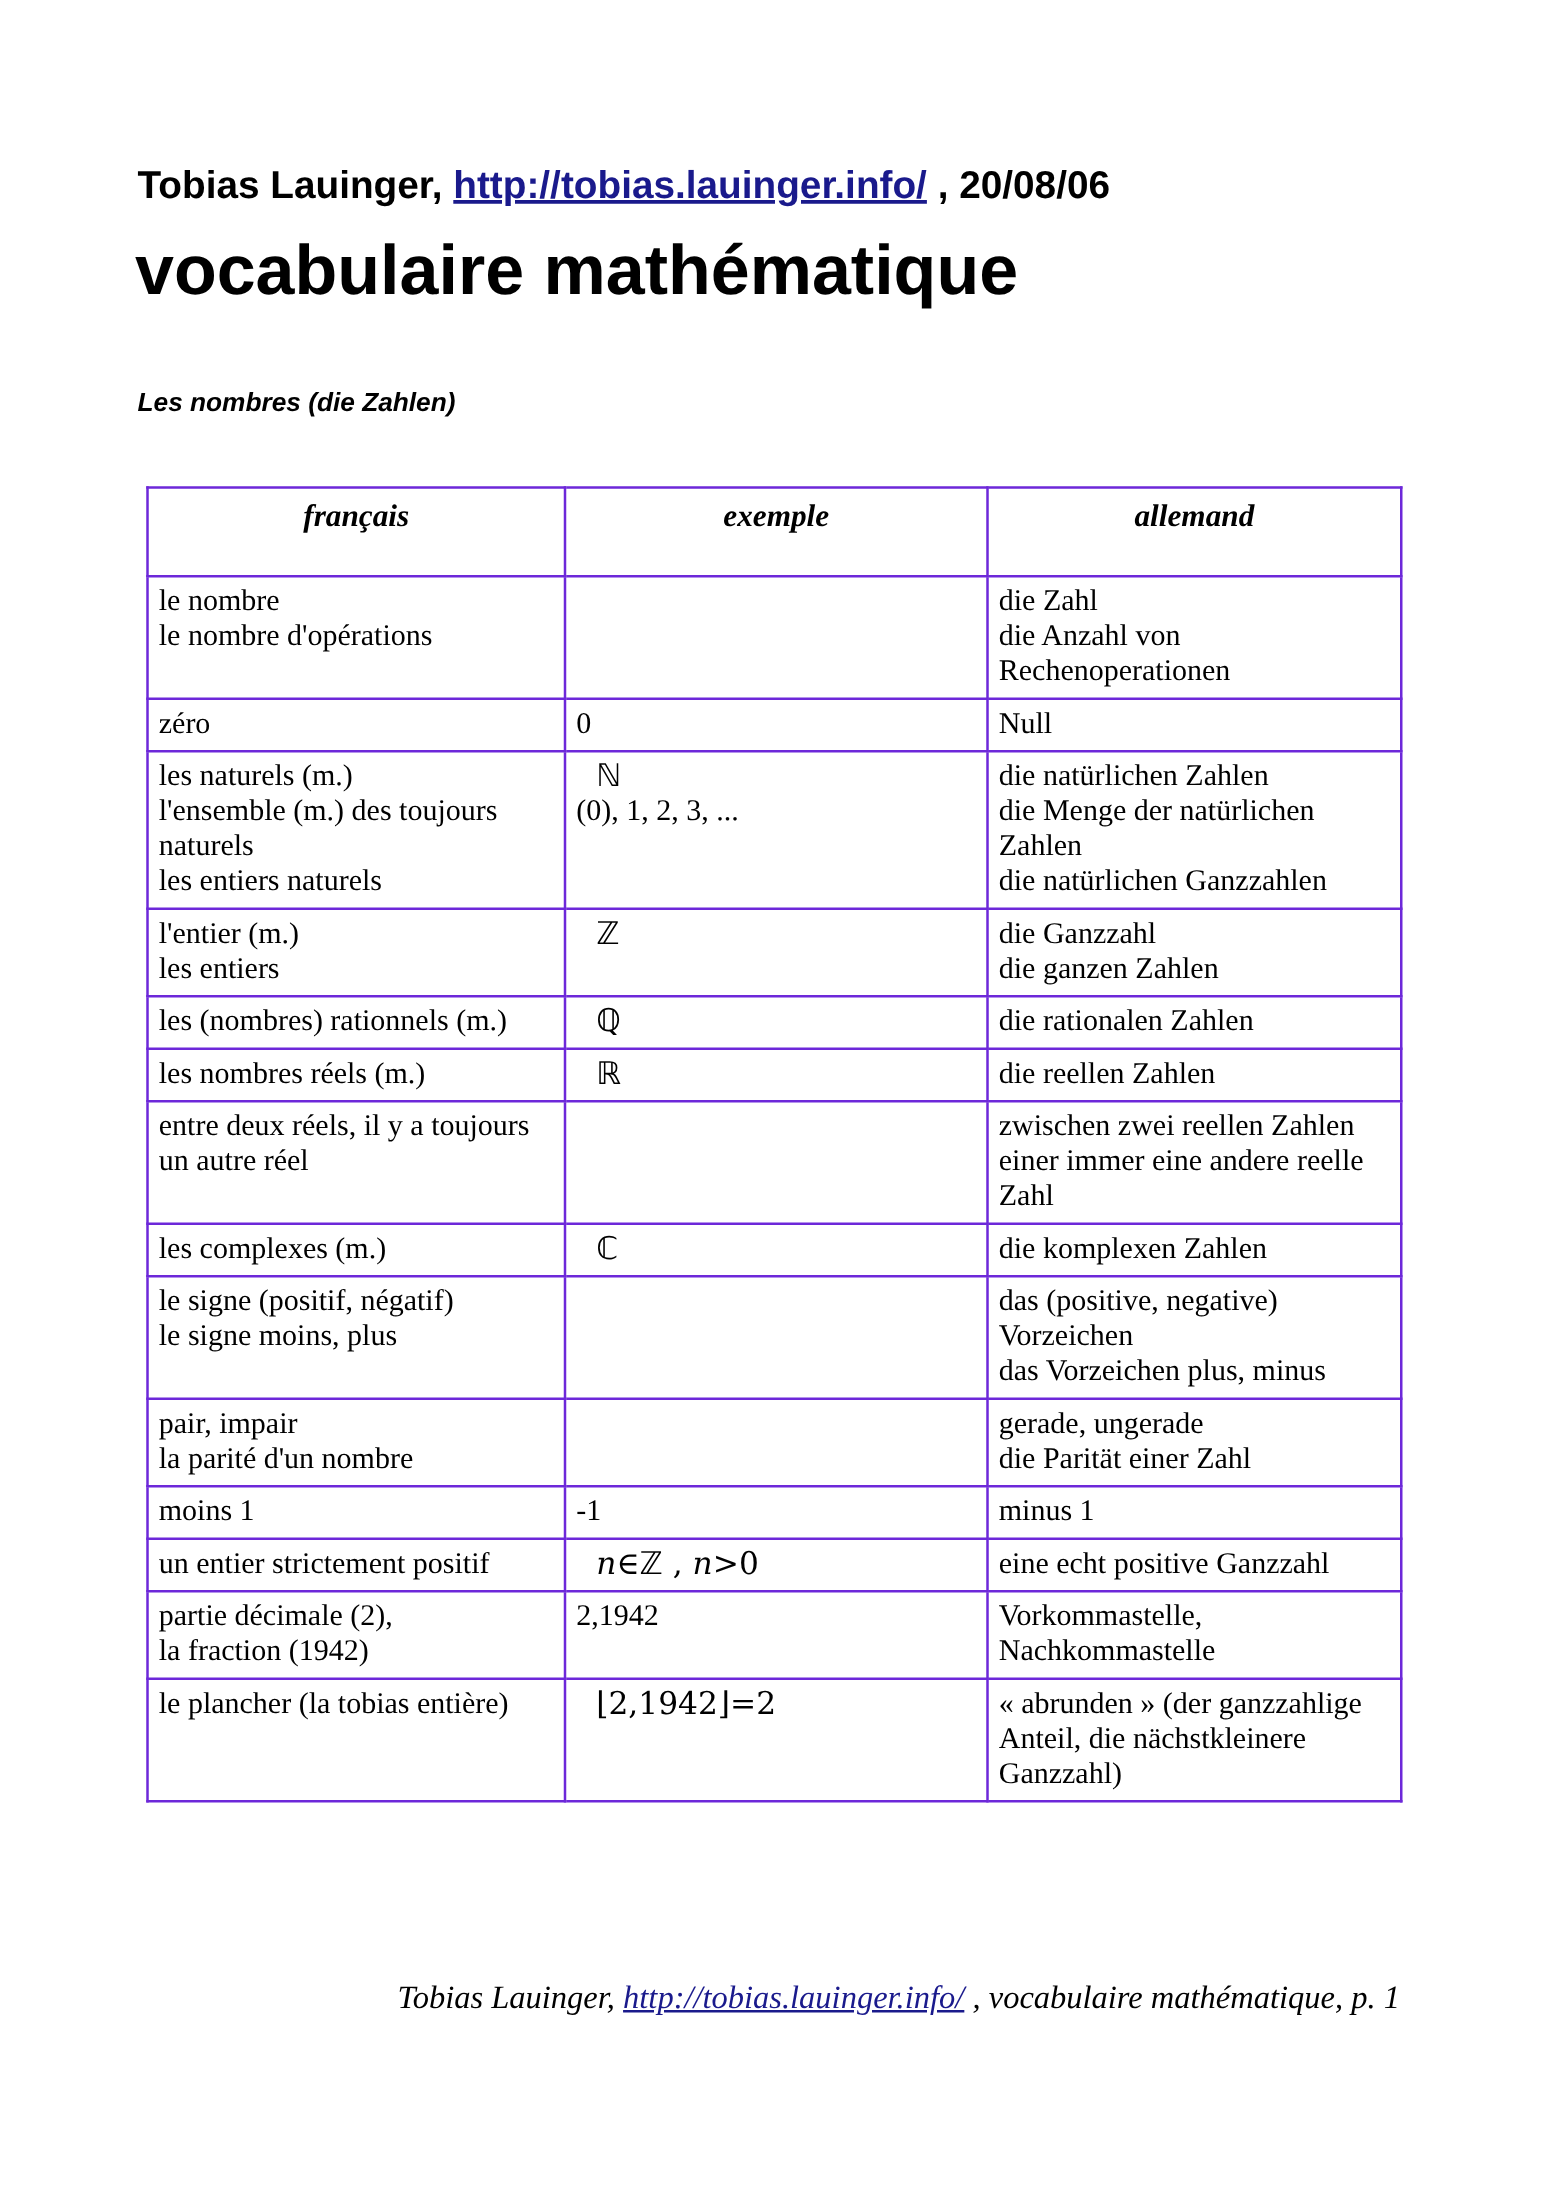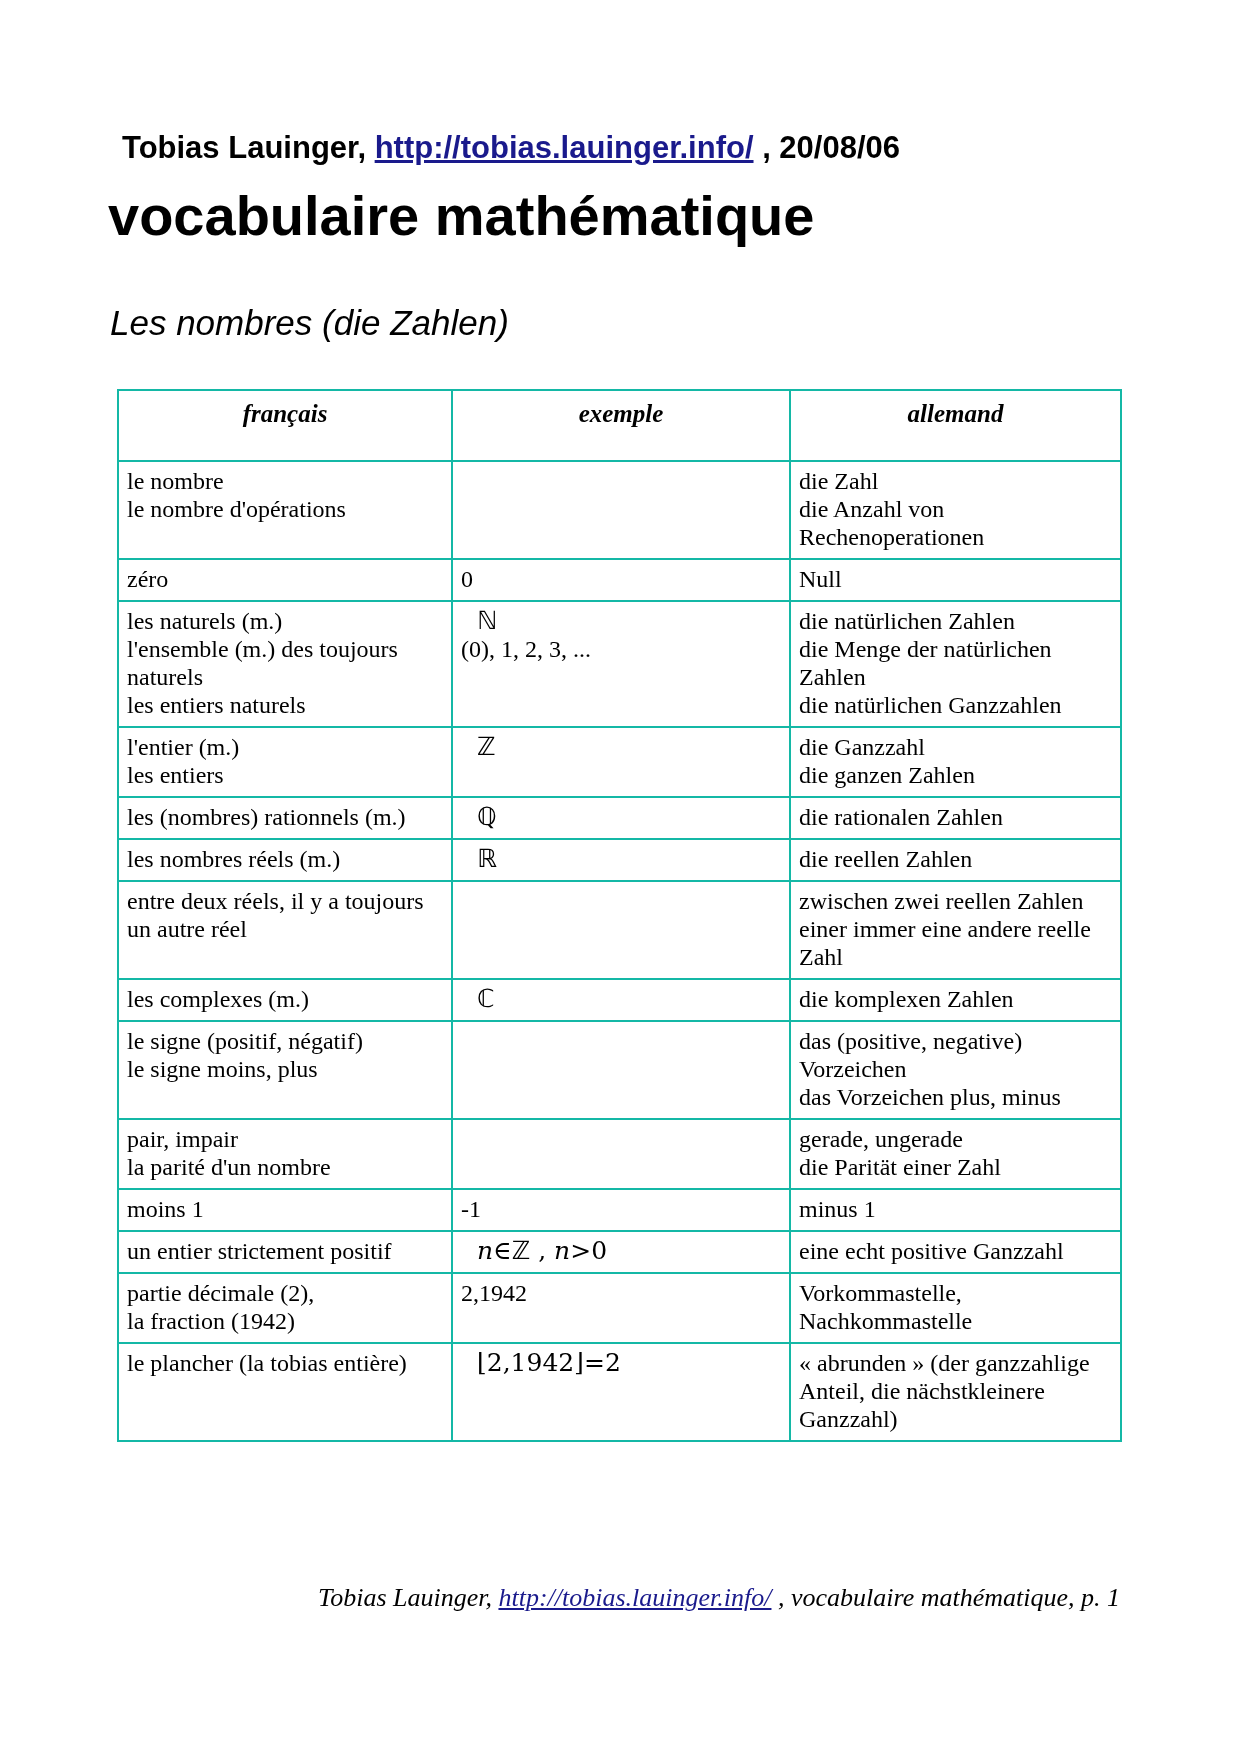--- a/index.html
+++ b/index.html
@@ -10,49 +10,48 @@
     color: #000000;
   }
   .page { position: relative; width: 1240px; height: 1755px; background: #fff; overflow: hidden; }
 
   
   .doc-header {
     position: absolute; left: 110px; top: 130px;
     font-family: "Liberation Sans", sans-serif;
     font-weight: bold; font-size: 31px; line-height: 36px;
     white-space: nowrap;
-    margin-left: 12px;
   }
   .doc-link { color: #1a1a8c; text-decoration: underline; cursor: pointer; }
 
   
   .doc-title {
     position: absolute; left: 108px; top: 190px;
     font-family: "Liberation Sans", sans-serif;
     font-weight: bold; font-size: 56px; line-height: 52px;
     white-space: nowrap;
   }
 
   
   .section-heading {
     position: absolute; left: 110px; top: 306px;
     font-family: "Liberation Sans", sans-serif;
-    font-weight: normal; font-style: italic; font-size: 35px; line-height: 34px;
+    font-weight: bold; font-style: italic; font-size: 21px; line-height: 34px;
     white-space: nowrap;
   }
 
   
   table.vocab {
     position: absolute; left: 117px; top: 389px;
     width: 1003px;
     border-collapse: collapse;
     table-layout: fixed;
   }
   table.vocab th, table.vocab td {
-    border: 2px solid #14b8a6;
+    border: 2px solid #6d28d9;
     vertical-align: top;
     font-size: 24px; line-height: 28px; margin-left: 36px;
   }
   table.vocab th {
     font-family: "Liberation Serif", serif;
     font-weight: bold; font-style: italic;
     font-size: 25px;
     text-align: center;
     padding: 9px 8px 32px 8px;
   }

